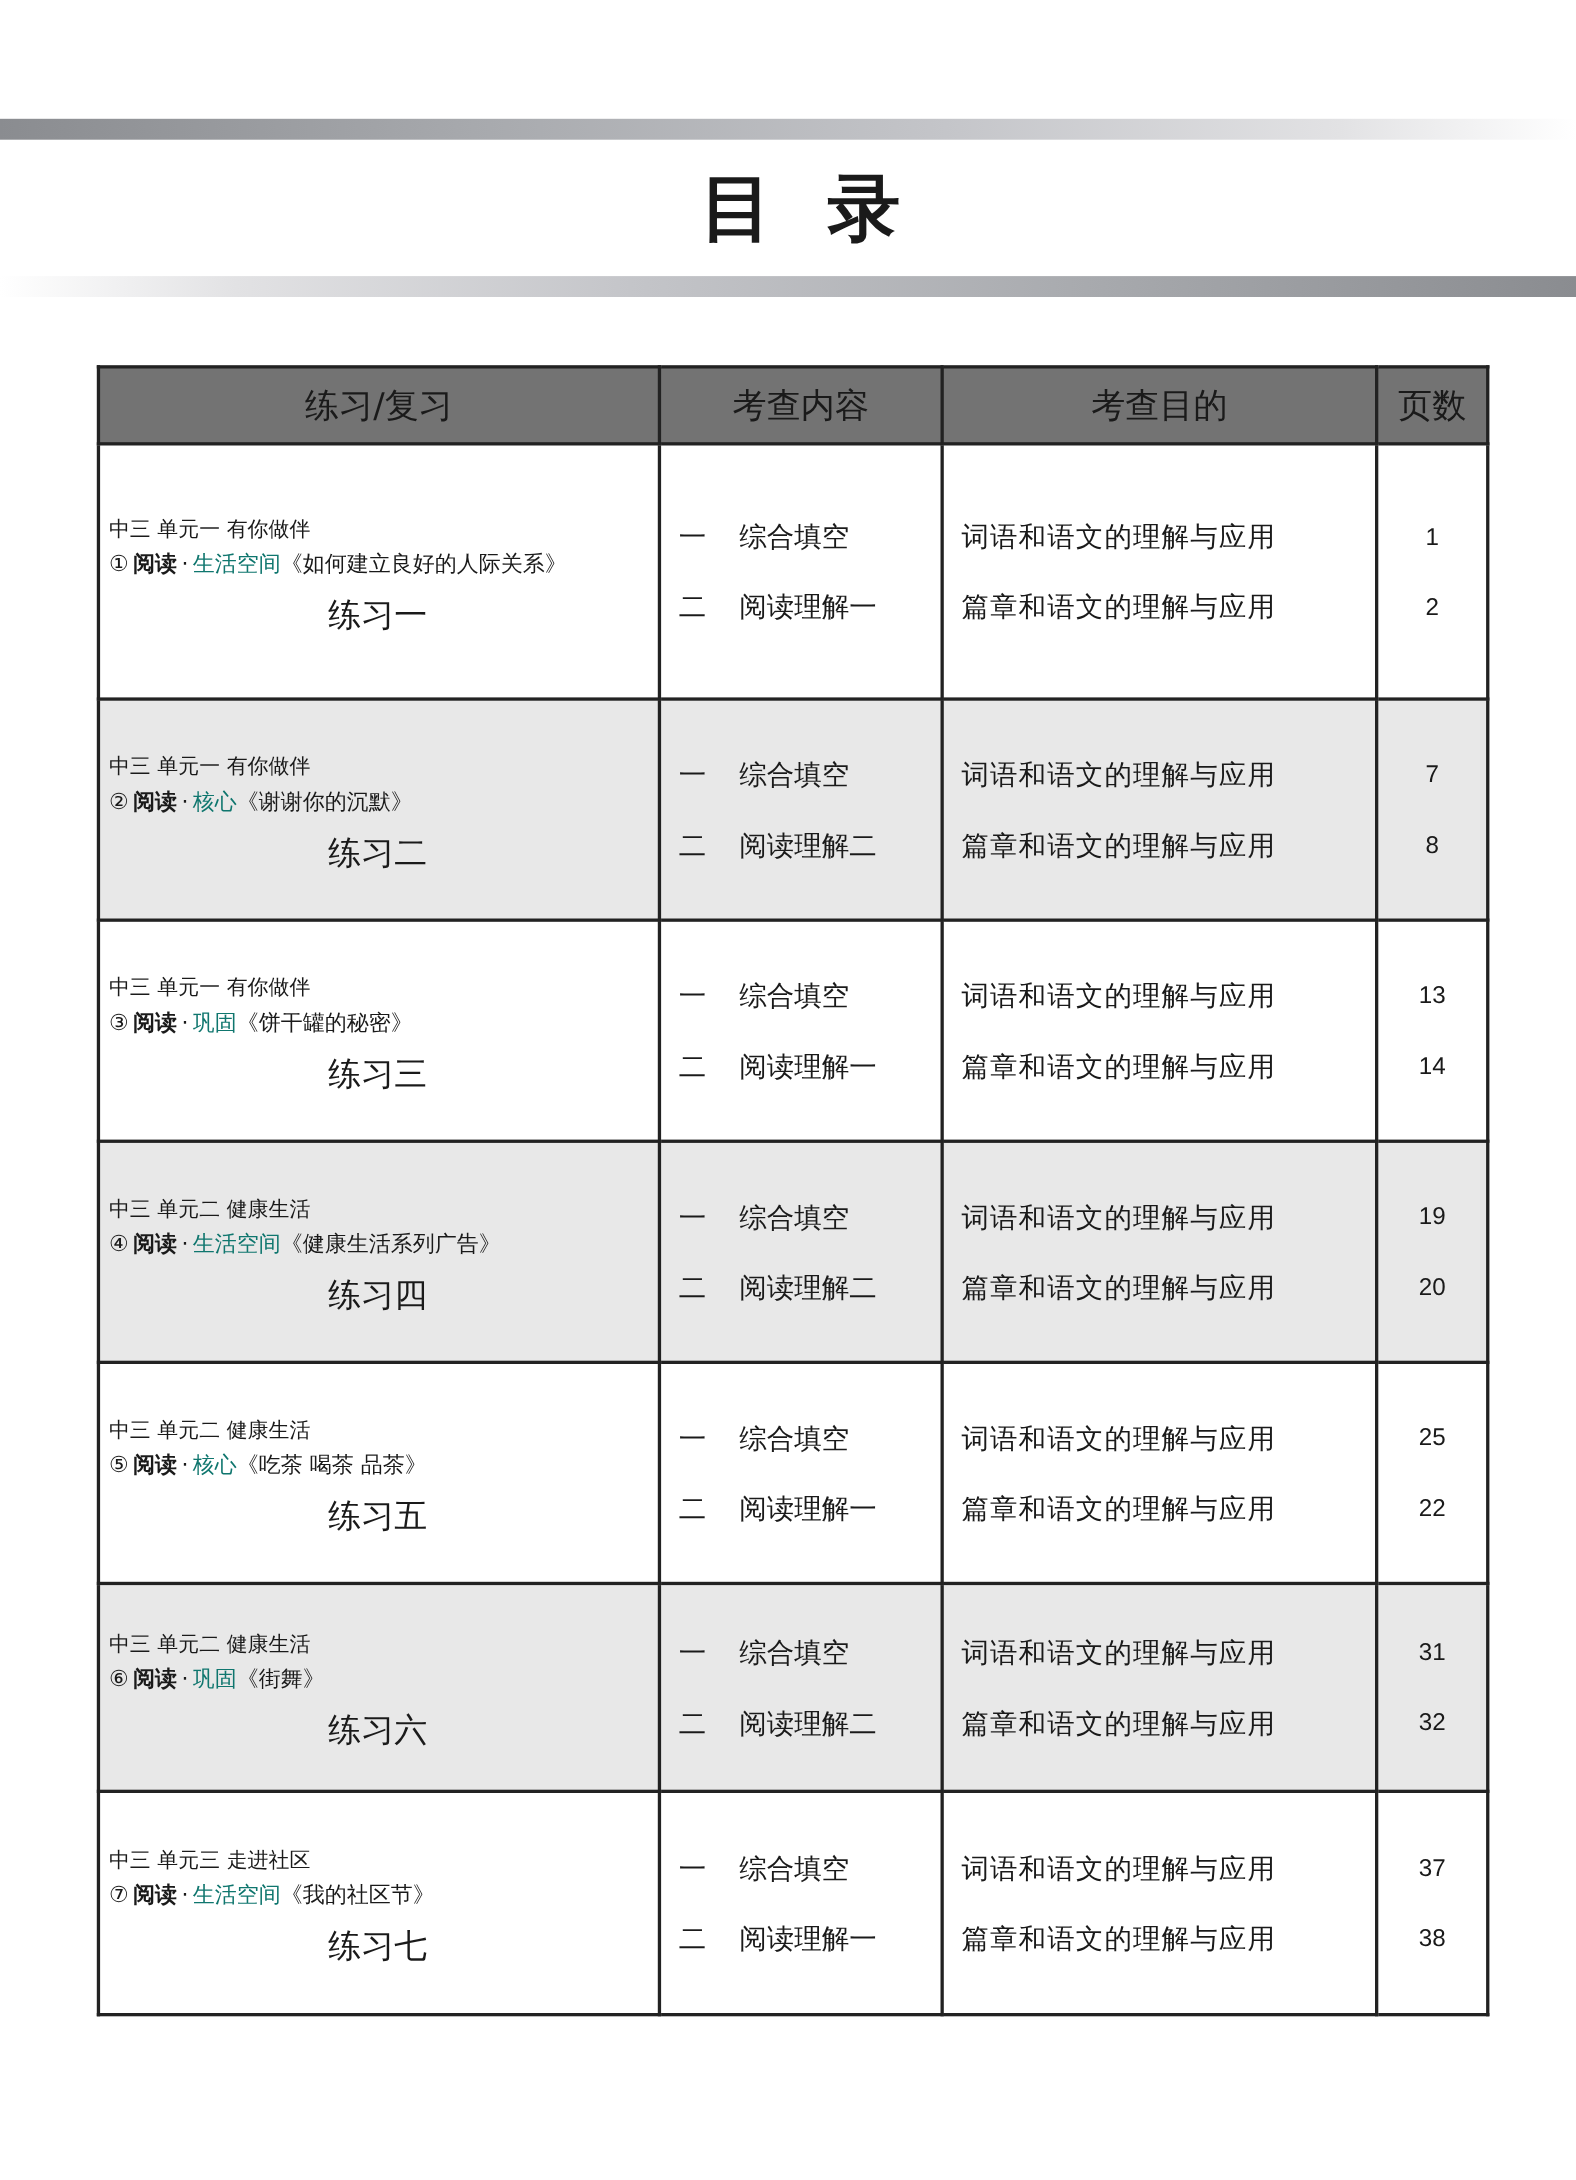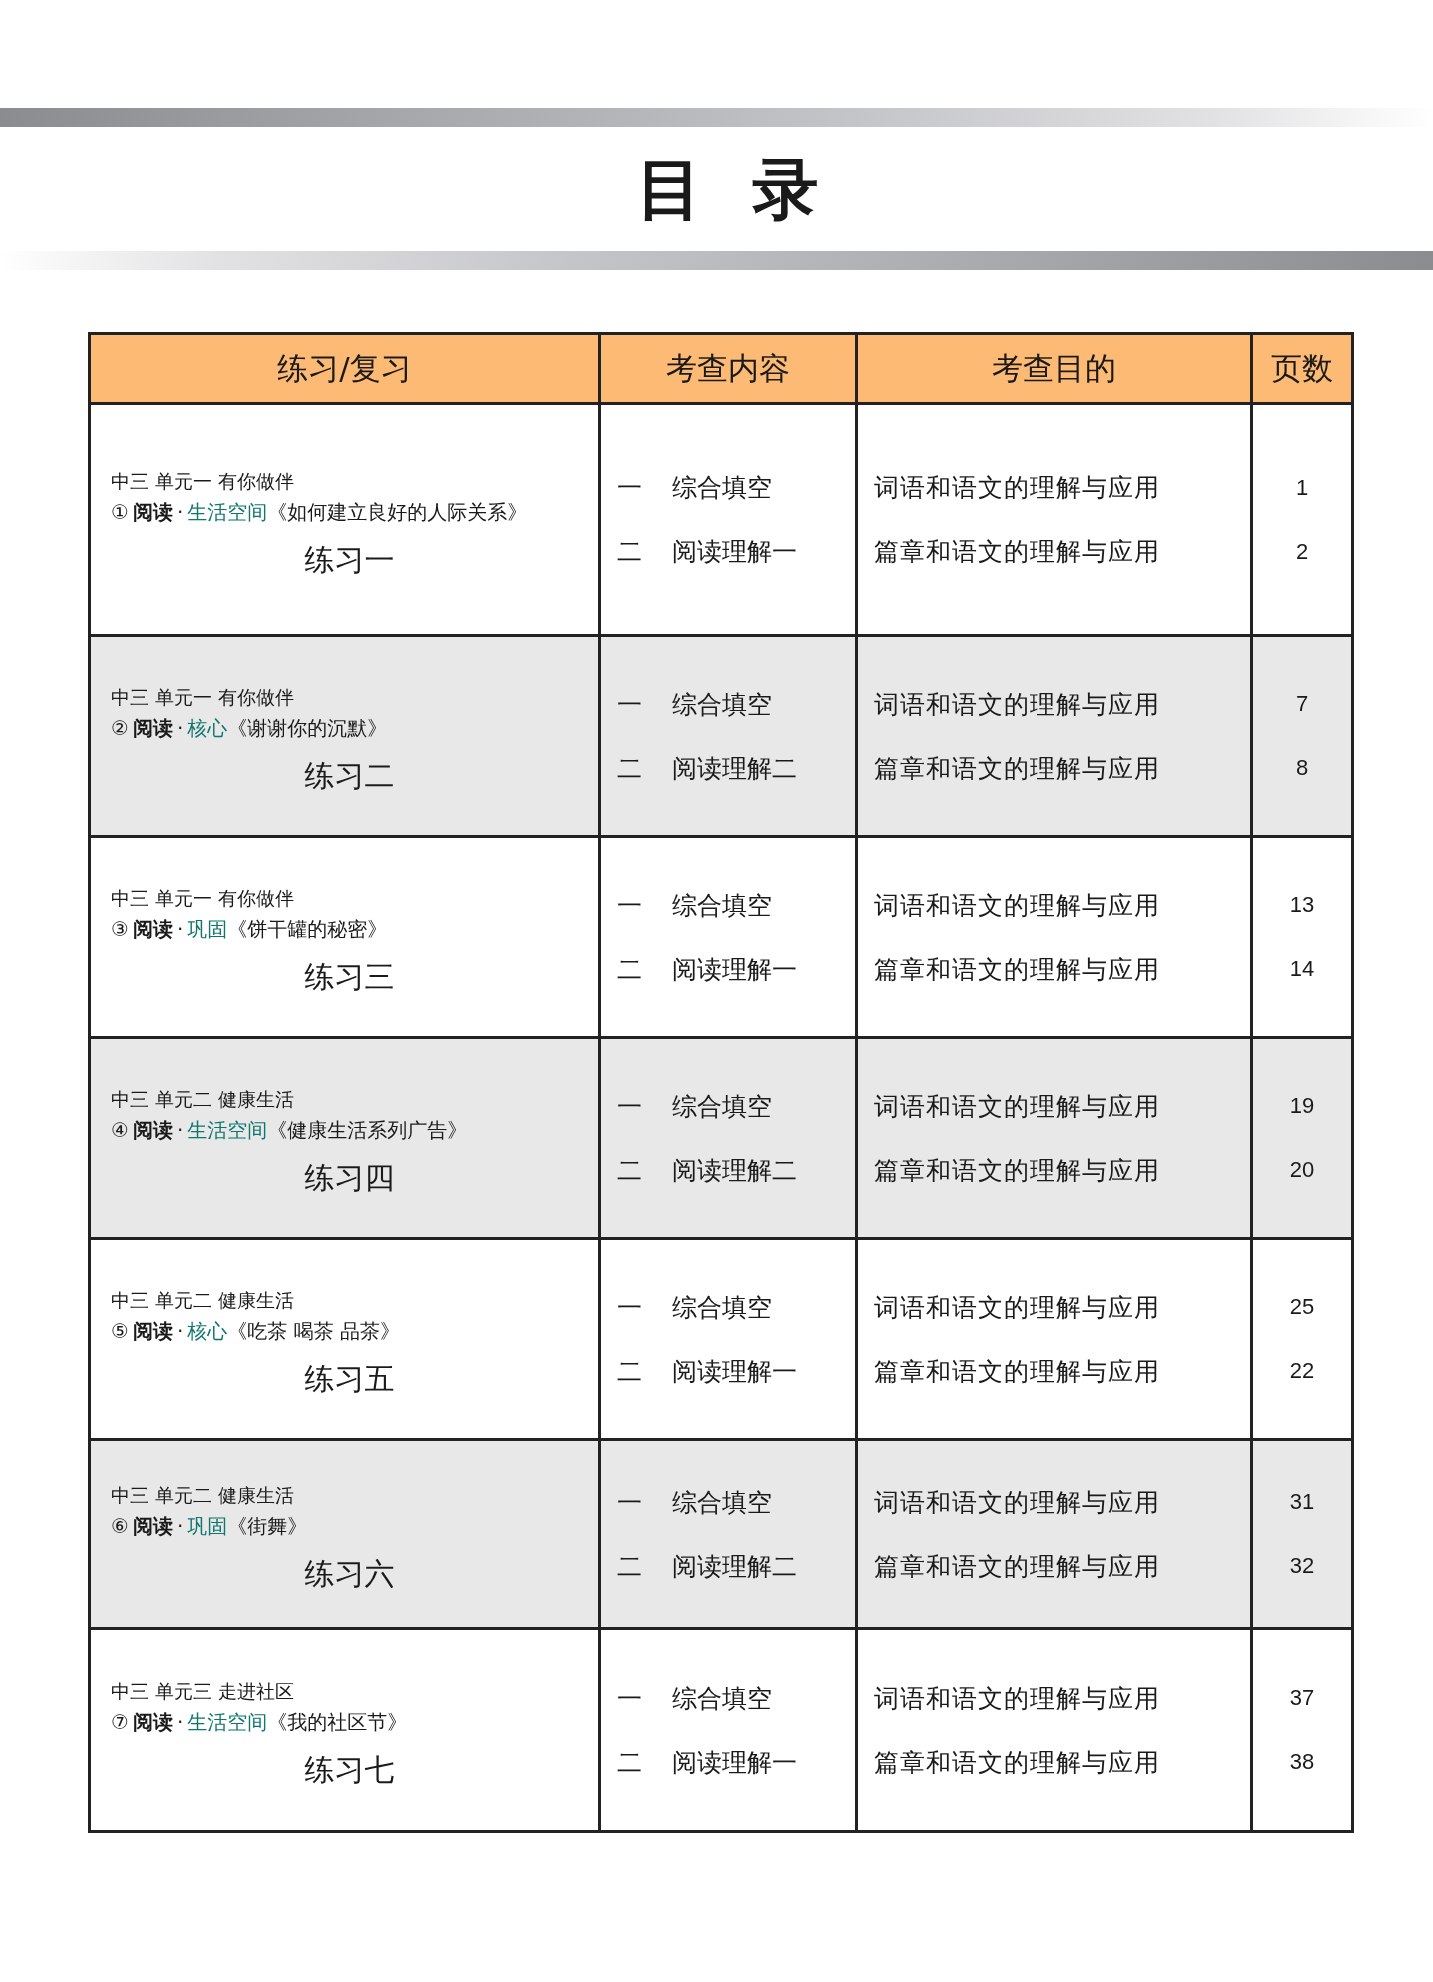--- a/index.html
+++ b/index.html
@@ -10,28 +10,28 @@
   .band-top { top: 108px; background: linear-gradient(to right, #8a8c90 0%, #a7a9ad 30%, #c4c5c9 60%, #e2e2e4 85%, #ffffff 100%); }
   .band-bottom { top: 251px; background: linear-gradient(to right, #ffffff 0%, #e2e2e4 15%, #c4c5c9 40%, #a7a9ad 70%, #8a8c90 100%); }
 
   .page-title { position: absolute; top: 150px; left: 0; width: 1433px; text-align: center;
                 font-size: 66px; font-weight: bold; letter-spacing: 50px; line-height: 80px;
                 font-family: "DejaVu Sans", sans-serif; padding-left: 72px; box-sizing: border-box; }
 
   table.toc { position: absolute; left: 88px; top: 332px; width: 1263px;
               border-collapse: collapse; table-layout: fixed; }
   table.toc th, table.toc td { border: 3px solid #222; padding: 0; vertical-align: middle; }
-  table.toc thead th { background: #fdba74; height: 67px; font-size: 31px; font-weight: normal;
+  table.toc thead th { background: #737373; height: 67px; font-size: 31px; font-weight: normal;
                        text-align: center; font-family: "DejaVu Sans", sans-serif; }
   col.c1 { width: 510px; } col.c2 { width: 257px; } col.c3 { width: 395px; } col.c4 { width: 101px; }
 
   tr.row-shaded td { background: #e8e8e8; }
   tr.row-plain td { background: #ffffff; }
 
-  .lesson { padding: 8px 10px 0 20px; position: relative; }
+  .lesson { padding: 8px 10px 0 8px; position: relative; }
   .unit-line { font-size: 19px; line-height: 30px; }
   .reading-line { font-size: 20px; line-height: 32px; }
   .reading-line .num { margin-right: 4px; }
   .reading-line .kind { font-weight: bold; }
   .reading-line .sep { margin: 0 4px; }
   .reading-line .cat { color: #0f766e; }
   .reading-line .title { font-family: "DejaVu Serif", serif; }
   .exercise { text-align: center; font-size: 30px; font-weight: normal; line-height: 44px;
               margin-top: 10px; padding-right: 0; }
 

